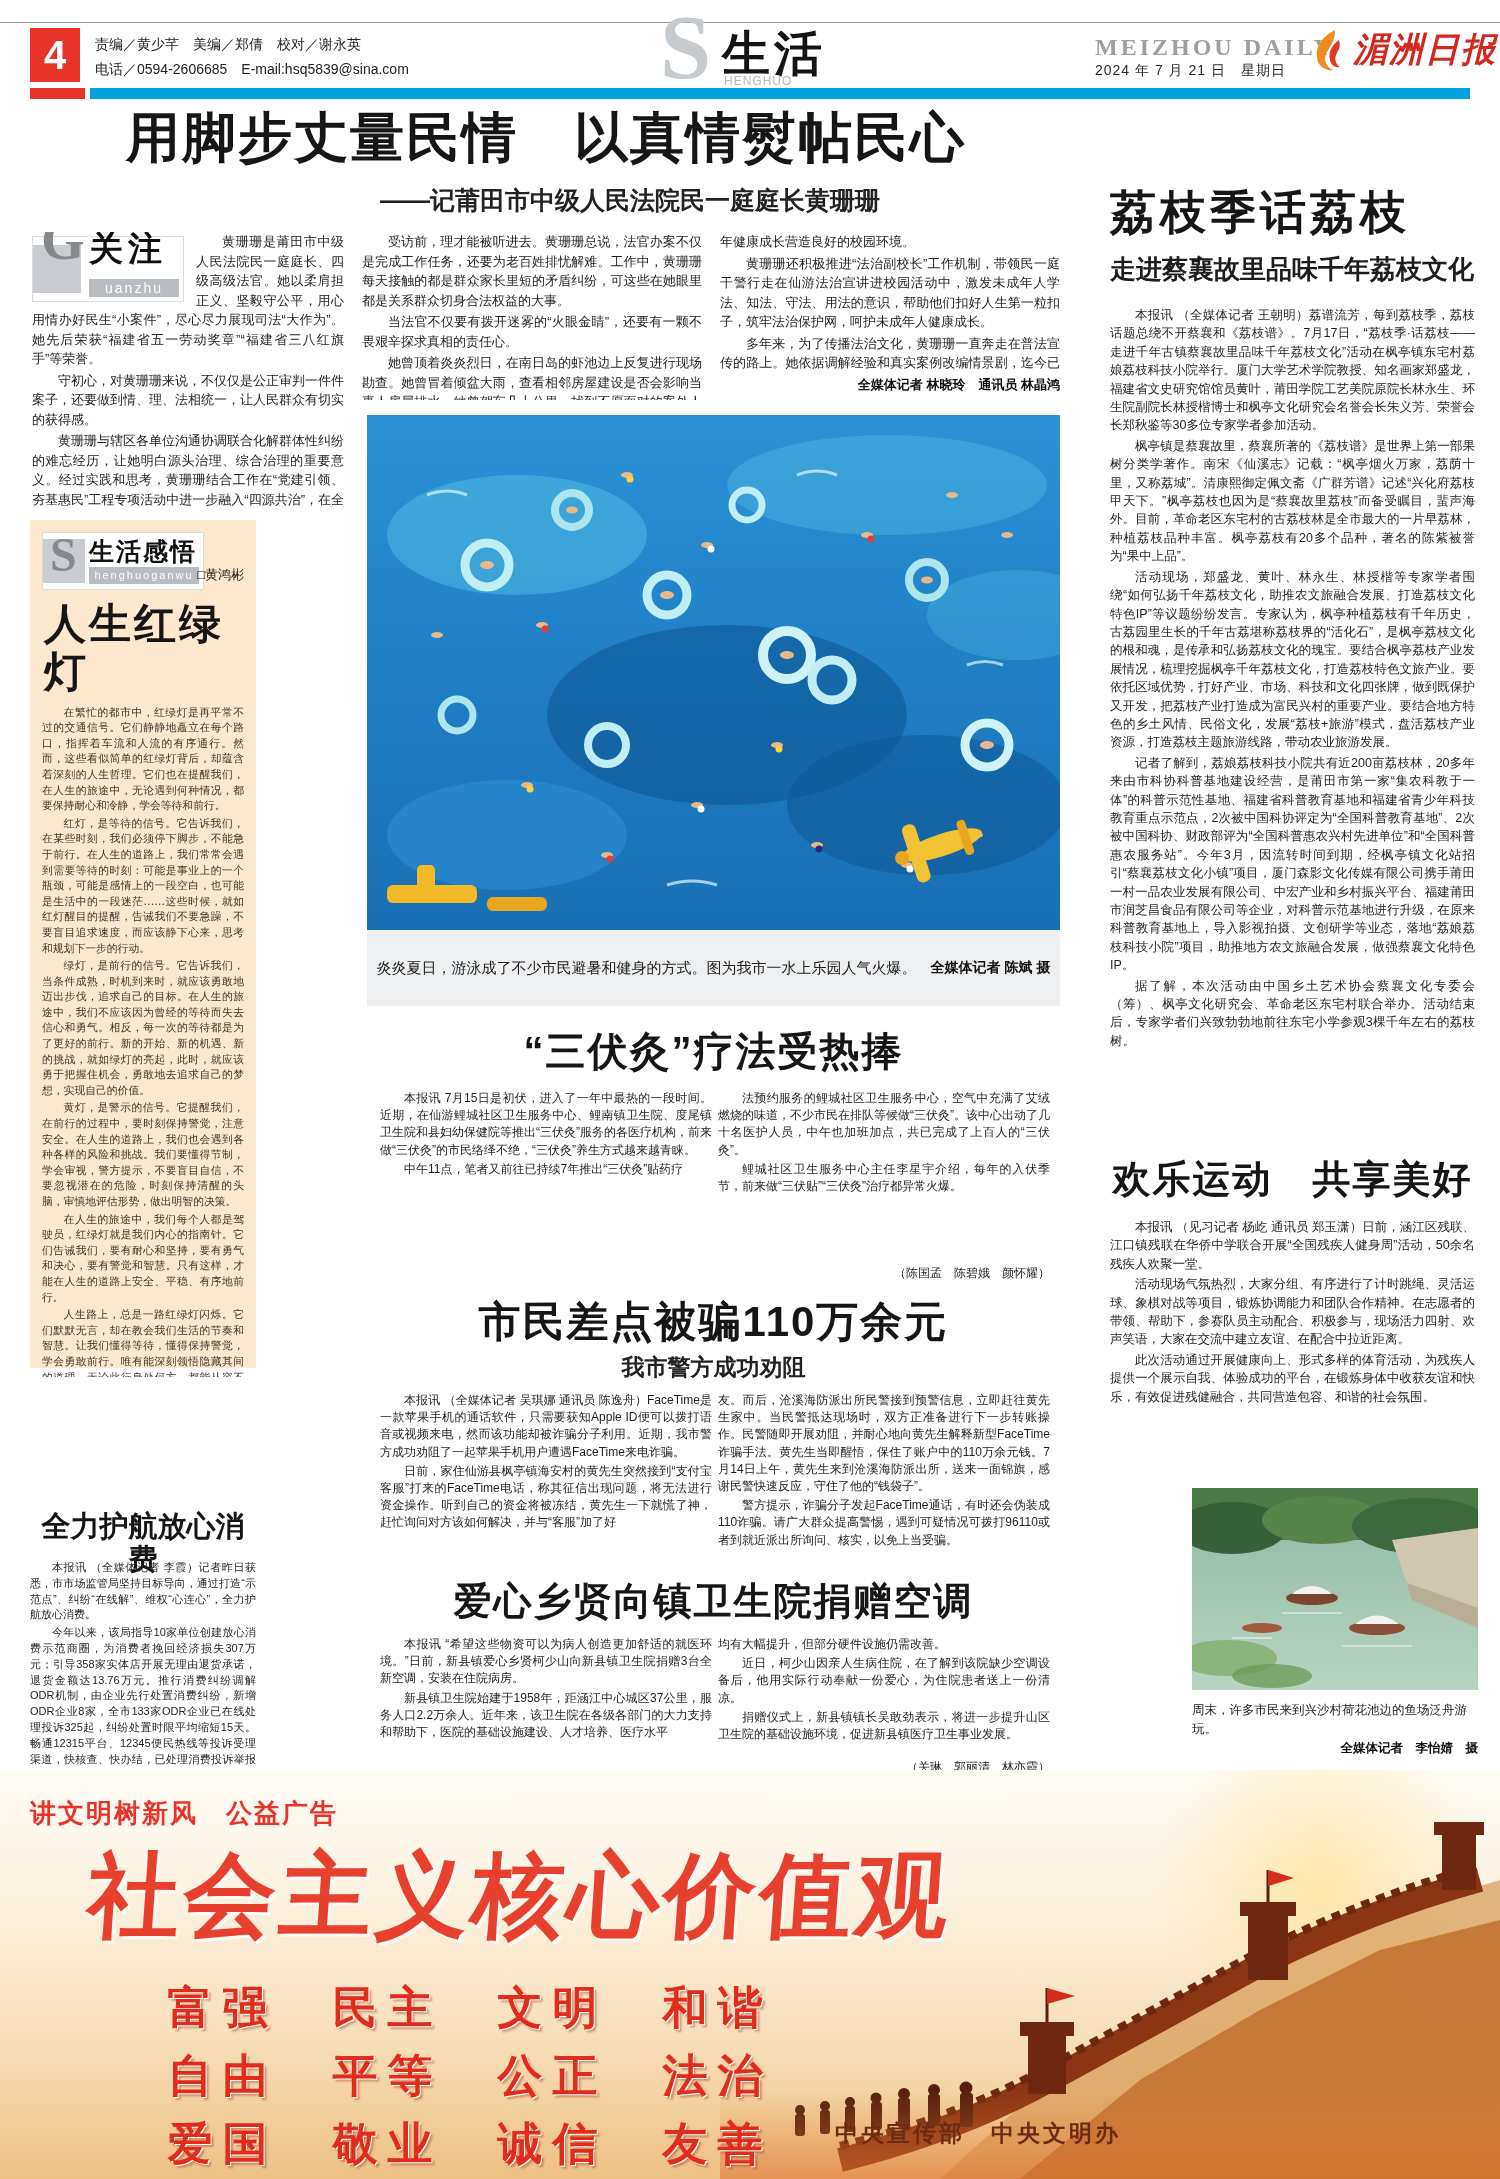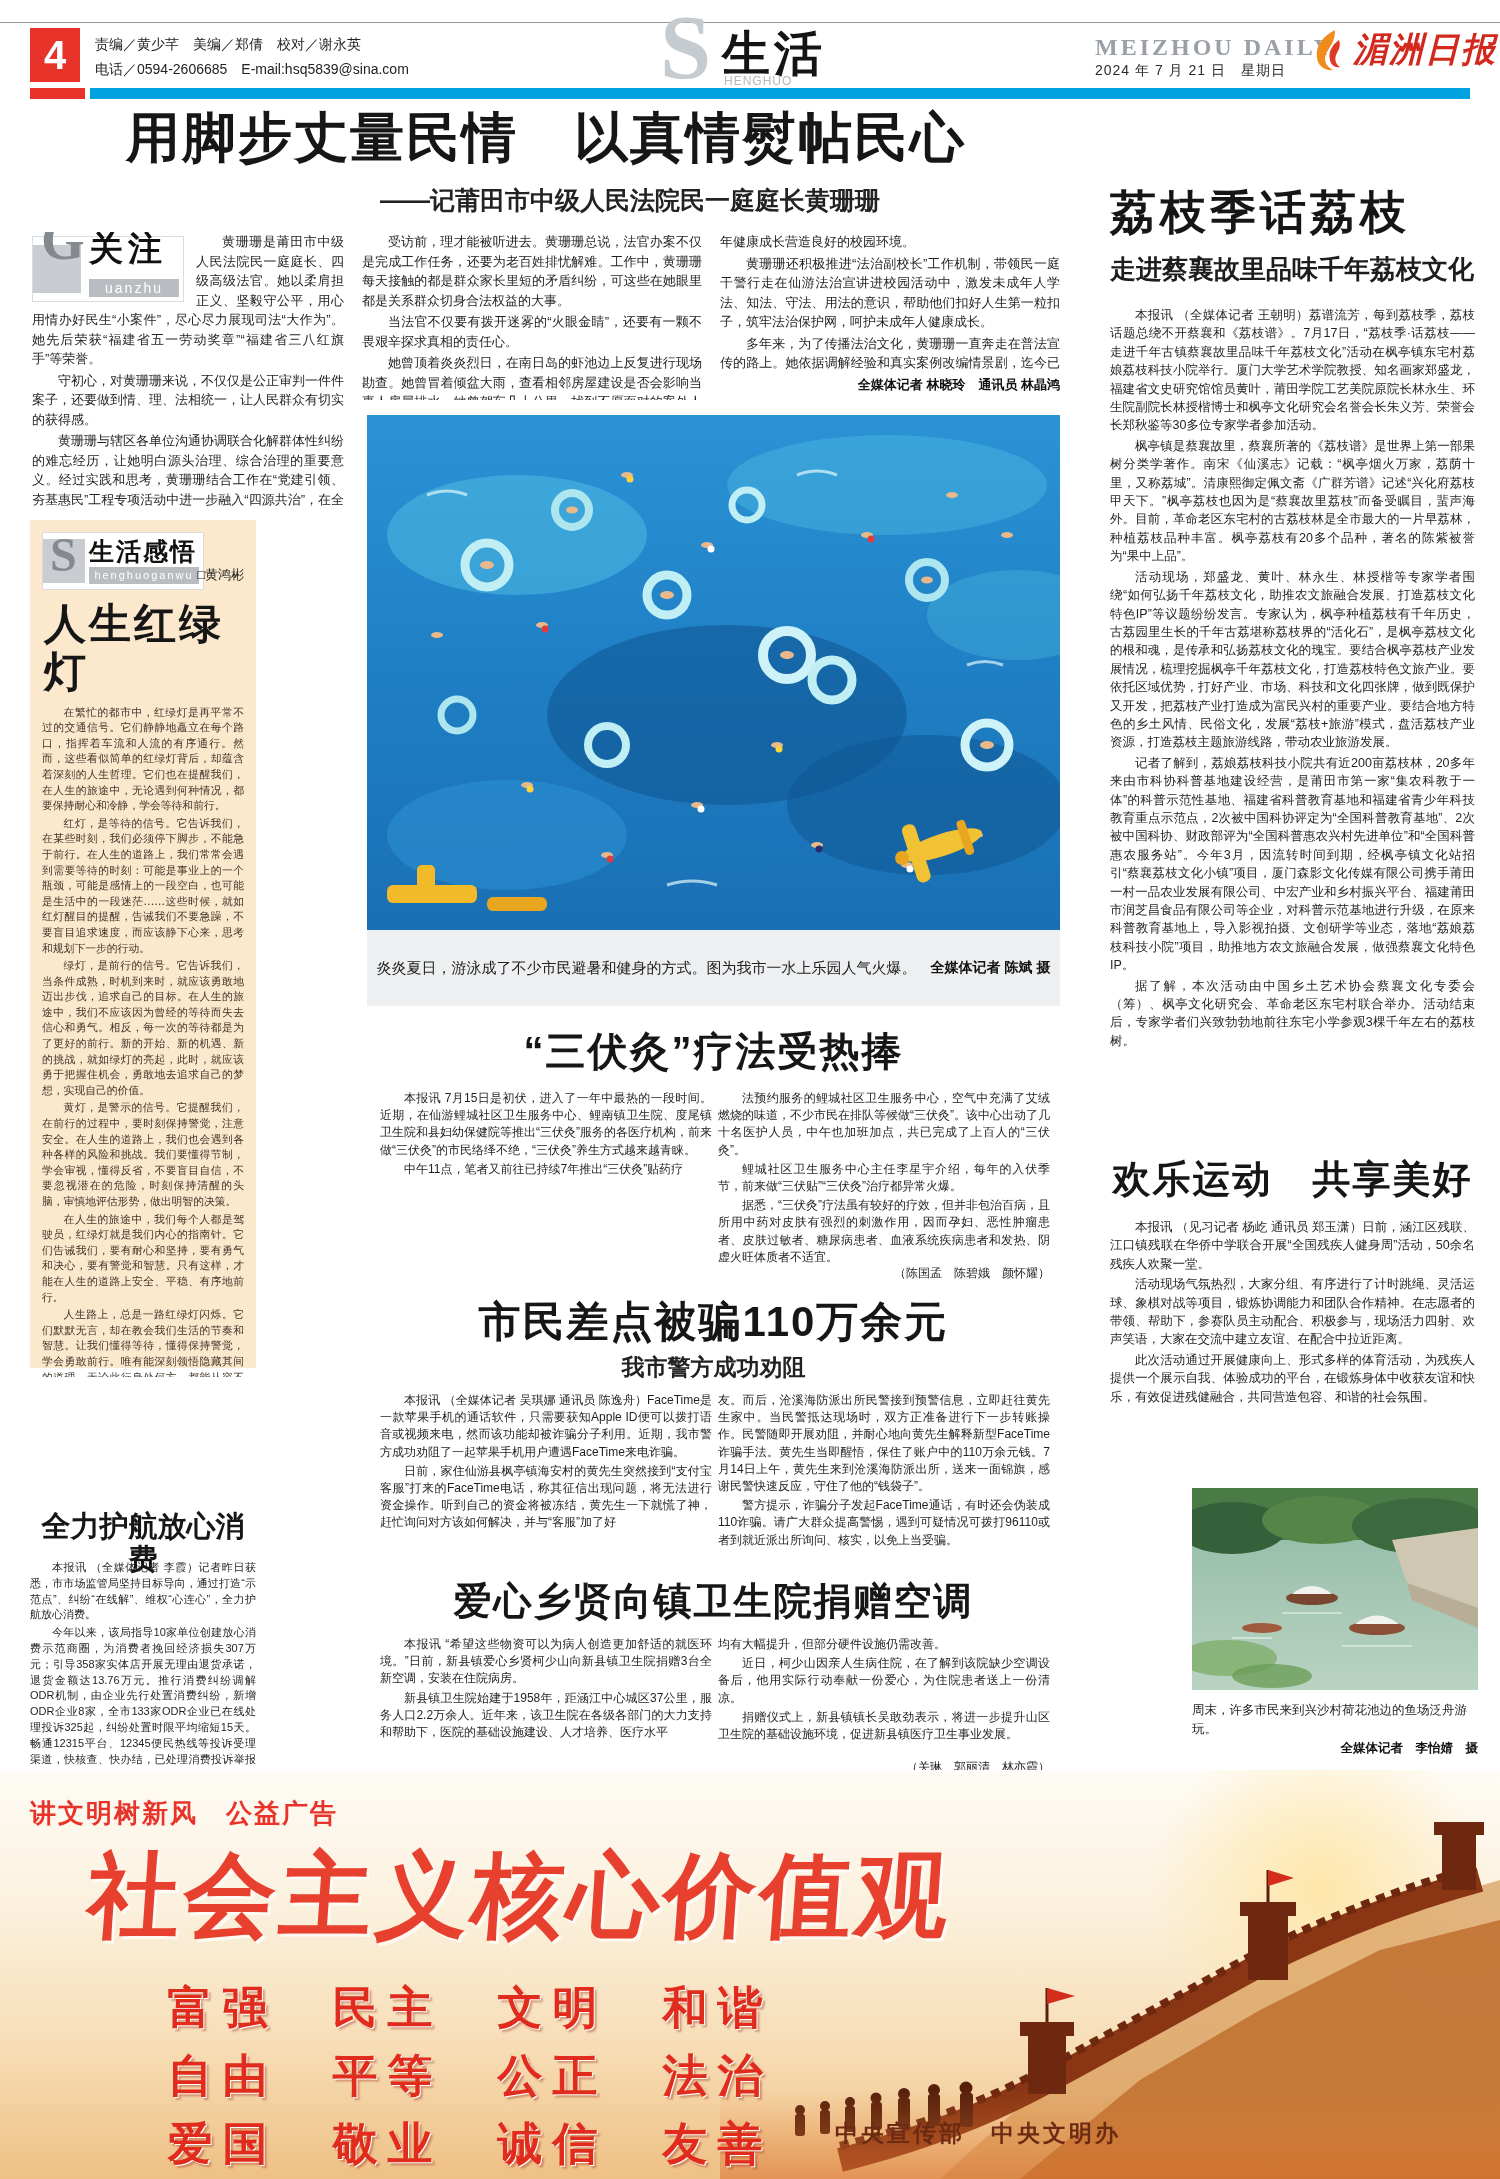--- a/index.html
+++ b/index.html
@@ -92,21 +92,21 @@
     <span class="big-letter" style="left:7px;top:-6px;font-size:48px;">S</span>
     <span class="ktitle" style="left:46px;top:2px;font-size:25px;letter-spacing:2px;">生活感悟</span>
     <span class="kpinyin" style="left:46px;top:34px;width:110px;height:17px;font-size:11px;line-height:17px;">henghuoganwu</span>
   </div>
   <div style="position:absolute;right:12px;top:46px;font-size:13px;color:#222;">□黄鸿彬</div>
   <div class="hl" style="font-size:42px;text-align:left;margin:10px 0 8px 2px;letter-spacing:3px;">人生红绿灯</div>
   <div class="bodytext kai" style="height:672px;font-size:10.8px;line-height:15.6px;color:#40342a;">
     <p>在繁忙的都市中，红绿灯是再平常不过的交通信号。它们静静地矗立在每个路口，指挥着车流和人流的有序通行。然而，这些看似简单的红绿灯背后，却蕴含着深刻的人生哲理。它们也在提醒我们，在人生的旅途中，无论遇到何种情况，都要保持耐心和冷静，学会等待和前行。</p>
     <p>红灯，是等待的信号。它告诉我们，在某些时刻，我们必须停下脚步，不能急于前行。在人生的道路上，我们常常会遇到需要等待的时刻：可能是事业上的一个瓶颈，可能是感情上的一段空白，也可能是生活中的一段迷茫……这些时候，就如红灯醒目的提醒，告诫我们不要急躁，不要盲目追求速度，而应该静下心来，思考和规划下一步的行动。</p>
     <p>绿灯，是前行的信号。它告诉我们，当条件成熟，时机到来时，就应该勇敢地迈出步伐，追求自己的目标。在人生的旅途中，我们不应该因为曾经的等待而失去信心和勇气。相反，每一次的等待都是为了更好的前行。新的开始、新的机遇、新的挑战，就如绿灯的亮起，此时，就应该勇于把握住机会，勇敢地去追求自己的梦想，实现自己的价值。</p>
-    <p>黄灯，是警示的信号。它提醒我们，在前行的过程中，要时刻保持警觉，注意安全。在人生的道路上，我们也会遇到各种各样的风险和挑战。我们要懂得节制，学会审视，懂得反省，不要盲目自信，不要忽视潜在的危险，时刻保持清醒的头脑，审慎地评估形势，做出明智的决策。</p>
+    <p>黄灯，是警示的信号。它提醒我们，在前行的过程中，要时刻保持警觉，注意安全。在人生的道路上，我们也会遇到各种各样的风险和挑战。我们要懂得节制，学会审视，警方提示，不要盲目自信，不要忽视潜在的危险，时刻保持清醒的头脑，审慎地评估形势，做出明智的决策。</p>
     <p>在人生的旅途中，我们每个人都是驾驶员，红绿灯就是我们内心的指南针。它们告诫我们，要有耐心和坚持，要有勇气和决心，要有警觉和智慧。只有这样，才能在人生的道路上安全、平稳、有序地前行。</p>
     <p>人生路上，总是一路红绿灯闪烁。它们默默无言，却在教会我们生活的节奏和智慧。让我们懂得等待，懂得保持警觉，学会勇敢前行。唯有能深刻领悟隐藏其间的道理，无论此行身处何方，都能从容不迫，稳健前行，最终到达我们心中的目的地。</p>
   </div>
 </div>
 
 <div class="abs hl" style="left:28px;top:1510px;width:230px;font-size:29px;letter-spacing:0;">全力护航放心消费</div>
 <div class="abs bodytext" style="left:30px;top:1560px;width:226px;height:205px;font-size:11px;line-height:15.8px;">
   <p>本报讯 （全媒体记者 李霞）记者昨日获悉，市市场监管局坚持目标导向，通过打造“示范点”、纠纷“在线解”、维权“心连心”，全力护航放心消费。</p>
   <p>今年以来，该局指导10家单位创建放心消费示范商圈，为消费者挽回经济损失307万元；引导358家实体店开展无理由退货承诺，退货金额达13.76万元。推行消费纠纷调解ODR机制，由企业先行处置消费纠纷，新增ODR企业8家，全市133家ODR企业已在线处理投诉325起，纠纷处置时限平均缩短15天。畅通12315平台、12345便民热线等投诉受理渠道，快核查、快办结，已处理消费投诉举报3.3万件，按时办结率100%。</p>
 </div>
@@ -197,21 +197,20 @@
 
 <div class="abs hl" style="left:367px;top:1028px;width:693px;font-size:40px;">“三伏灸”疗法受热捧</div>
 <div class="abs cols2 bodytext" style="left:380px;top:1090px;width:670px;font-size:12px;line-height:17.2px;">
   <div class="colp" style="height:192px;">
     <p>本报讯 7月15日是初伏，进入了一年中最热的一段时间。近期，在仙游鲤城社区卫生服务中心、鲤南镇卫生院、度尾镇卫生院和县妇幼保健院等推出“三伏灸”服务的各医疗机构，前来做“三伏灸”的市民络绎不绝，“三伏灸”养生方式越来越青睐。</p>
     <p>中午11点，笔者又前往已持续7年推出“三伏灸”贴药疗</p>
   </div>
   <div class="colp" style="height:192px;position:relative;">
     <p>法预约服务的鲤城社区卫生服务中心，空气中充满了艾绒燃烧的味道，不少市民在排队等候做“三伏灸”。该中心出动了几十名医护人员，中午也加班加点，共已完成了上百人的“三伏灸”。</p>
     <p>鲤城社区卫生服务中心主任李星宇介绍，每年的入伏季节，前来做“三伏贴”“三伏灸”治疗都异常火爆。</p>
-    <p>据悉，“三伏灸”疗法虽有较好的疗效，但并非包治百病，且所用中药对皮肤有强烈的刺激作用，因而孕妇、恶性肿瘤患者、皮肤过敏者、糖尿病患者、血液系统疾病患者和发热、阴虚火旺体质者不适宜。</p>
     <div class="kai" style="position:absolute;right:0;bottom:0;background:#fff;font-size:12px;">（陈国孟　陈碧娥　颜怀耀）</div>
   </div>
 </div>
 
 <div class="abs hl" style="left:367px;top:1298px;width:693px;font-size:42px;">市民差点被骗110万余元</div>
 <div class="abs" style="left:367px;top:1352px;width:693px;text-align:center;font-size:23px;font-weight:bold;color:#222;">我市警方成功劝阻</div>
 <div class="abs cols2 bodytext" style="left:380px;top:1392px;width:670px;font-size:12px;line-height:17.2px;">
   <div class="colp" style="height:178px;">
     <p>本报讯 （全媒体记者 吴琪娜 通讯员 陈逸舟）FaceTime是一款苹果手机的通话软件，只需要获知Apple ID便可以拨打语音或视频来电，然而该功能却被诈骗分子利用。近期，我市警方成功劝阻了一起苹果手机用户遭遇FaceTime来电诈骗。</p>
     <p>日前，家住仙游县枫亭镇海安村的黄先生突然接到“支付宝客服”打来的FaceTime电话，称其征信出现问题，将无法进行资金操作。听到自己的资金将被冻结，黄先生一下就慌了神，赶忙询问对方该如何解决，并与“客服”加了好</p>

